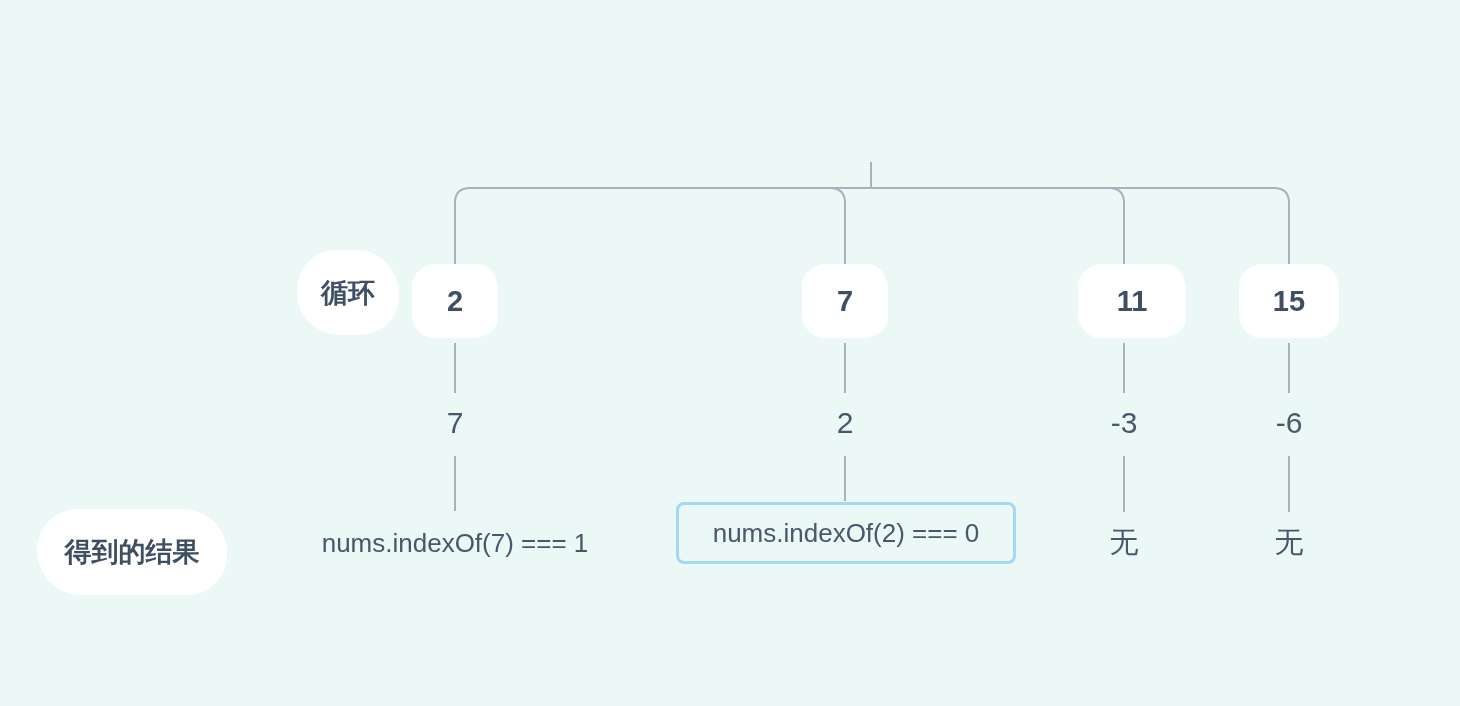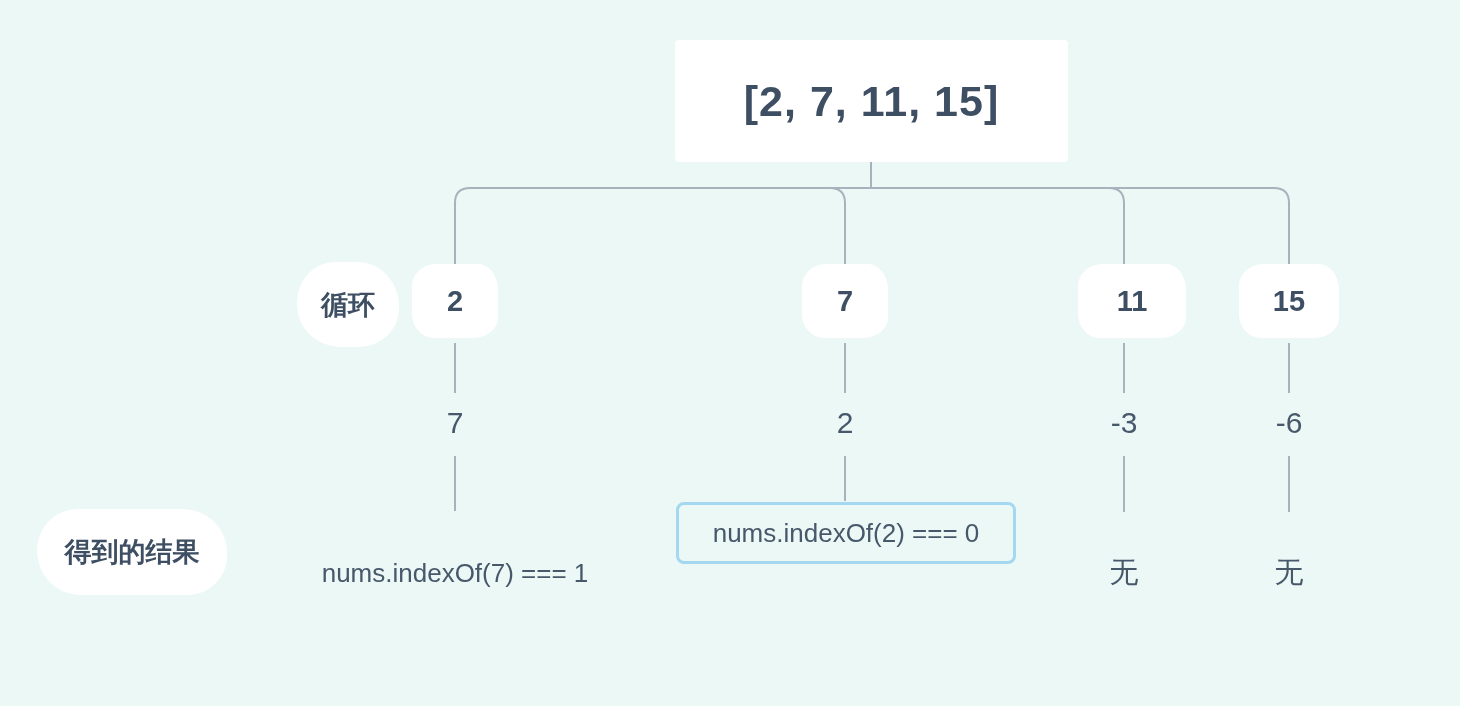--- a/index.html
+++ b/index.html
@@ -41,21 +41,21 @@
     font-size: 43px; font-weight: bold; letter-spacing: 1px;
   }
   .bubble {
     position: absolute;
     background: var(--node-bg);
     display: flex; align-items: center; justify-content: center;
     color: var(--text-dark);
     font-size: 27px; font-weight: bold;
   }
   .bubble-loop {
-    left: 297px; top: 262px;
+    left: 297px; top: 250px;
     width: 102px; height: 85px;
     border-radius: 38px 42px 40px 44px / 40px 44px 38px 42px;
   }
   .bubble-result {
     left: 37px; top: 509px;
     width: 190px; height: 86px;
     border-radius: 42px 46px 40px 44px / 42px 44px 40px 46px;
   }
   .value-node {
     position: absolute; top: 264px;
@@ -79,21 +79,21 @@
   }
   .comp-c0 { left: 395px; }
   .comp-c1 { left: 785px; }
   .comp-c2 { left: 1064px; }
   .comp-c3 { left: 1229px; }
   .result-text {
     position: absolute; top: 518px;
     height: 50px;
     display: flex; align-items: center; justify-content: center;
     color: var(--text-medium);
-    font-size: 26px; font-weight: 500; margin-top: 30px;
+    font-size: 26px; font-weight: 500;
   }
   .res-c0 { left: 285px; width: 340px; }
   .res-c2 { left: 1084px; width: 80px; font-size: 29px; font-weight: 400; }
   .res-c3 { left: 1249px; width: 80px; font-size: 29px; font-weight: 400; }
   .highlight-box {
     position: absolute;
     left: 676px; top: 502px;
     width: 340px; height: 62px;
     border: 3px solid var(--highlight-border);
     border-radius: 8px;
@@ -118,21 +118,20 @@
     <path d="M455 343 V393"></path>
     <path d="M455 456 V511"></path>
     <path d="M845 343 V393"></path>
     <path d="M845 456 V501"></path>
     <path d="M1124 343 V393"></path>
     <path d="M1124 456 V512"></path>
     <path d="M1289 343 V393"></path>
     <path d="M1289 456 V512"></path>
   </svg>
 
-  <div class="root-node">[2, 7, 11, 15]</div>
 
   <div class="bubble bubble-loop">循环</div>
   <div class="bubble bubble-result">得到的结果</div>
 
   <div class="value-node node-c0">2</div>
   <div class="value-node node-c1">7</div>
   <div class="value-node node-c2">11</div>
   <div class="value-node node-c3">15</div>
 
   <div class="complement comp-c0">7</div>

